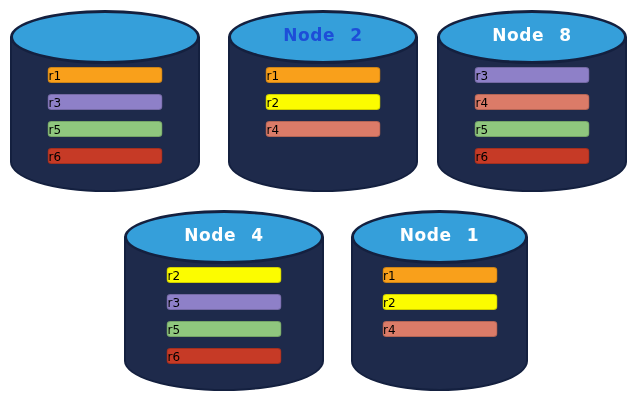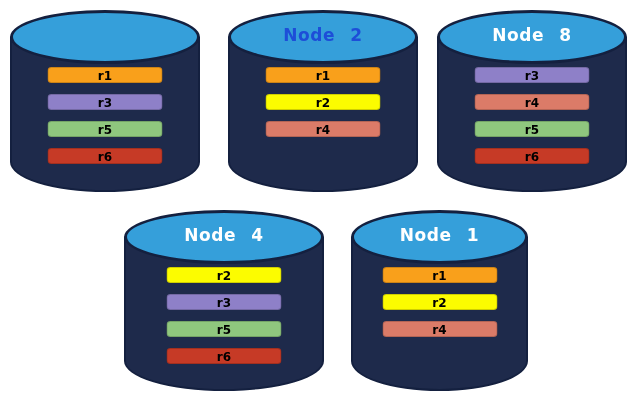--- a/index.html
+++ b/index.html
@@ -49,23 +49,22 @@
     transform: translateX(-50%);
     top: 57px;
     width: 115px;
     display: flex;
     flex-direction: column;
     gap: 11px;
   }
   .bar {
     height: 16px;
     border-radius: 4px;
-    text-align: center;
     font-size: 12px;
-    font-weight: bold;
+    font-weight: normal;
     line-height: 16px;
     color: #000000;
     border: 1px solid rgba(0,0,0,0.18);
   }
 </style>
 </head>
 <body>
 
 <div class="canvas" id="diagram">
     <div class="cylinder pos-1">

